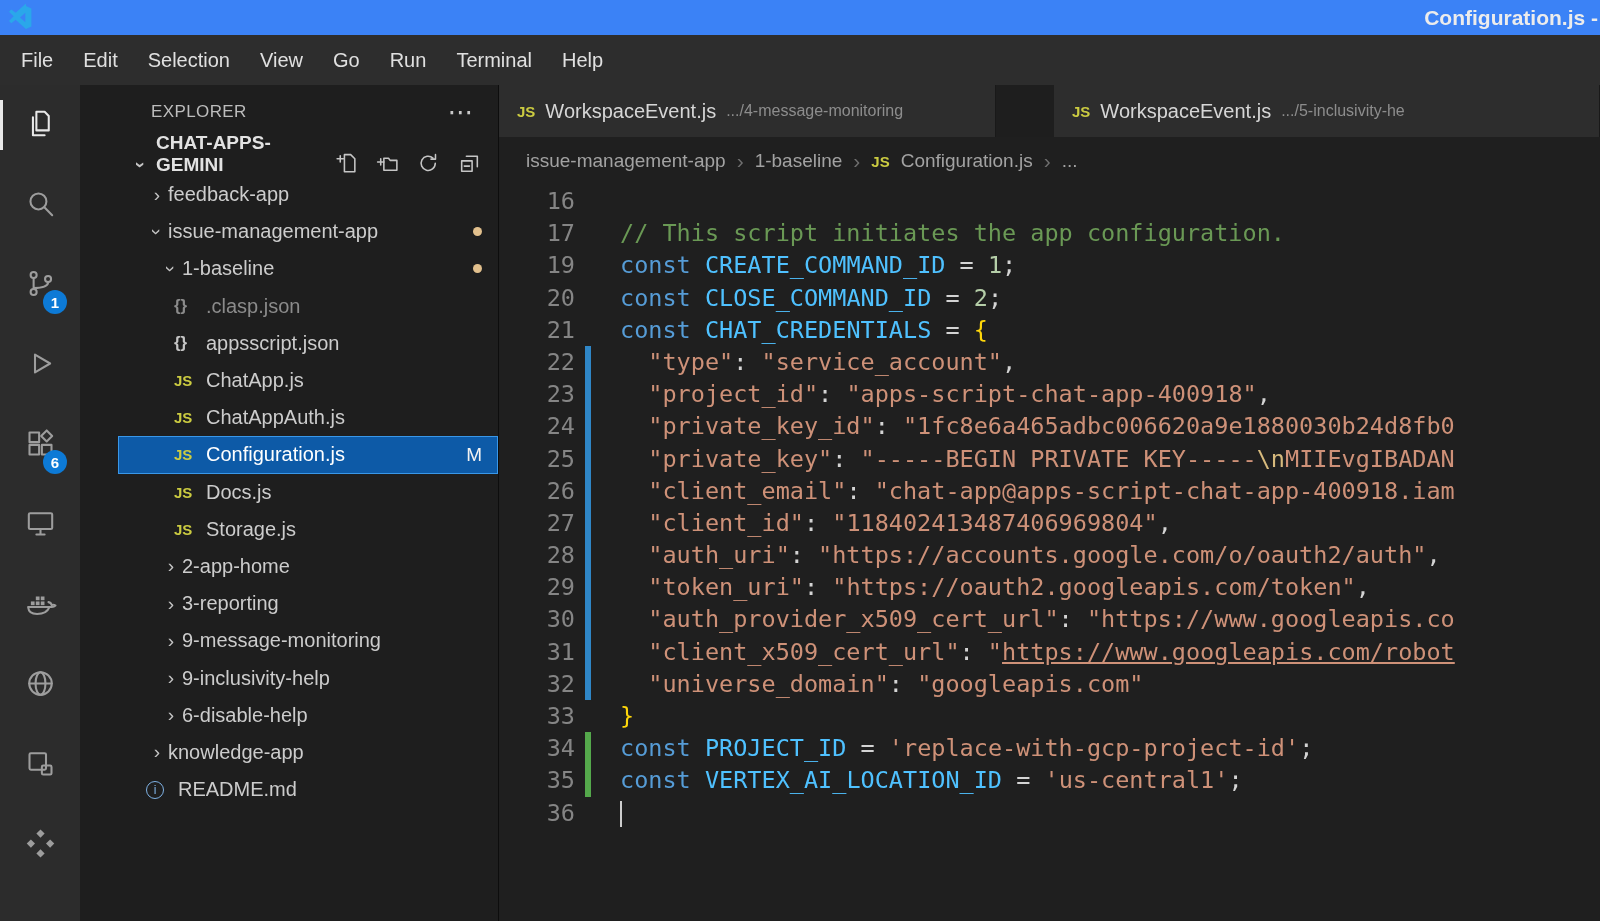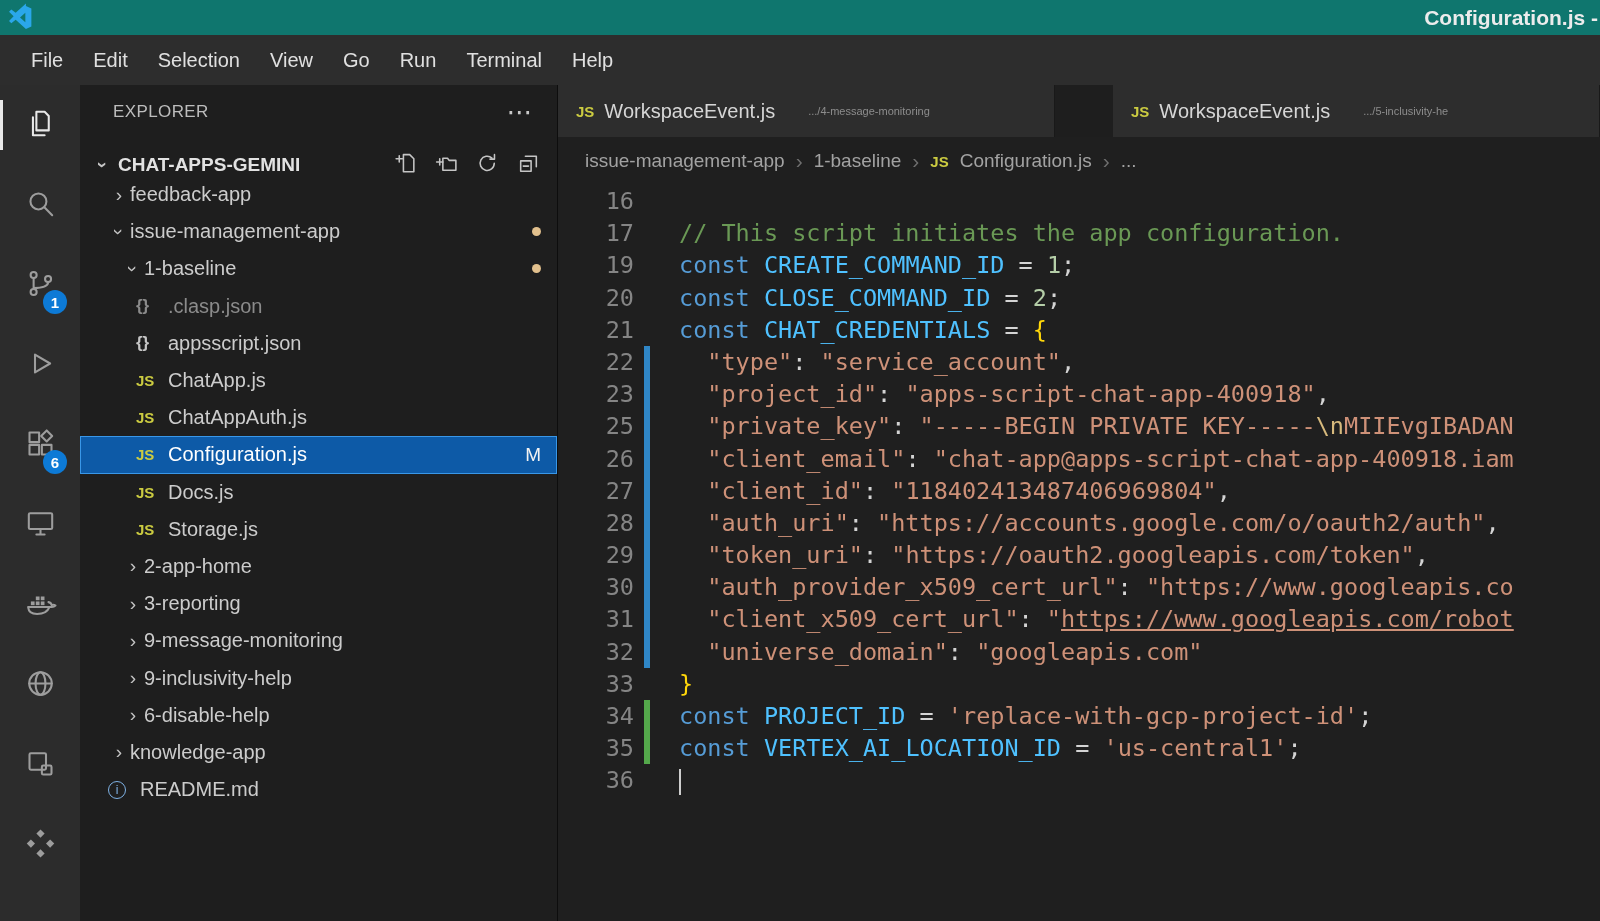--- a/index.html
+++ b/index.html
@@ -1,43 +1,43 @@
 <!DOCTYPE html>
 <html style="--selection-blue: #0d5aa7; --selection-border: #3997e8; --badge-blue: #0d7ad6; --git-modified-dot: #e2c08d; --gutter-modified: #2f86c6; --gutter-added: #54a84b; --js-icon-yellow: #cbcb41; --comment-green: #6a9955; --keyword-blue: #569cd6; --constant-blue: #4fc1ff; --string-orange: #ce9178; --number-green: #b5cea8; --brace-yellow: #ffd70a;"><head>
 <meta charset="utf-8">
 <style>
   * { box-sizing: border-box; margin: 0; padding: 0; }
   html,body { width:1600px; height:921px; overflow:hidden; background:#1f1f1f;
     font-family:"Liberation Sans","DejaVu Sans",sans-serif; color:#cccccc; }
 
   
-  .title-bar { height:35px; background:#0f766e; position:relative; display:flex; align-items:center; }
+  .title-bar { height:35px; background:#3b82f6; position:relative; display:flex; align-items:center; }
   .logo { position:absolute; left:6px; top:3px; }
   .title-text { position:absolute; right:0; padding-right:2px; font-weight:bold; font-size:21px; color:#ececec; white-space:nowrap; }
 
   
-  .menu-bar { height:50px; background:#2d2d2d; display:flex; align-items:center; padding-left:16px;
+  .menu-bar { height:50px; background:#2d2d2d; display:flex; align-items:center; padding-left:6px;
     font-size:20px; color:#e0e0e0; }
   .menu-item { padding:0 15px; cursor:default; }
 
   
   .main { display:flex; height:836px; }
 
   
   .activity-bar { width:80px; background:#2c2c2c; flex-shrink:0; display:flex; flex-direction:column; }
   .ab-item { width:80px; height:80px; position:relative; display:flex; align-items:center; justify-content:center; color:#9d9d9d; }
   .ab-item svg { width:33px; height:33px; }
   .ab-item.active { color:#e9e9e9; }
   .ab-item.active::before { content:""; position:absolute; left:0; top:15px; bottom:15px; width:3px; background:#e9e9e9; }
   .badge { position:absolute; right:13px; bottom:11px; min-width:24px; height:24px; border-radius:12px;
     background:var(--badge-blue,#0d7ad6); color:#fff; font-size:15px; font-weight:bold;
     display:flex; align-items:center; justify-content:center; padding:0 5px; }
 
   
-  .sidebar { width:478px; flex-shrink:0; background:#1e1e1e; border-right:1px solid rgba(0,0,0,.55); display:flex; flex-direction:column; }
+  .sidebar { width:419px; flex-shrink:0; background:#1e1e1e; border-right:1px solid rgba(0,0,0,.55); display:flex; flex-direction:column;padding-left:38px; }
   .sb-header { height:54px; display:flex; align-items:center; padding:0 24px 0 33px;
     font-size:17px; letter-spacing:.4px; color:#bdbdbd; }
   .sb-more { margin-left:auto; font-size:26px; color:#c9c9c9; line-height:10px; cursor:pointer; }
   .section-row { height:37px; display:flex; align-items:flex-end; padding:0 16px 0 12px;
     font-weight:bold; font-size:19px; color:#e2e2e2; cursor:pointer; }
   .section-label { margin-left:4px; }
   .section-actions { margin-left:auto; display:flex; gap:16px; }
   .sb-act { color:#c5c5c5; display:inline-flex; cursor:pointer; }
   .sb-act svg { width:25px; height:25px; }
 
@@ -58,21 +58,21 @@
 
   
   .editor-area { flex:1; min-width:0; display:flex; flex-direction:column; background:#1f1f1f; }
   .tab-bar { height:52px; background:#1e1e1e; display:flex; flex-shrink:0; }
   .tab { display:flex; align-items:center; gap:10px; background:#2d2d2d; padding:0 18px;
     border-right:1px solid #191919; white-space:nowrap; overflow:hidden; cursor:pointer; }
   .tab1 { width:497px; flex-shrink:0; }
   .tab-spacer { width:58px; flex-shrink:0; }
   .tab2 { flex:1; }
   .tab-label { font-size:20px; color:#d6d6d6; }
-  .tab-desc { font-size:11px; color:#8d8d8d;margin-left:23px; }
+  .tab-desc { font-size:16px; color:#8d8d8d; }
   .js-mini { font-weight:bold; font-size:15px; color:var(--js-icon-yellow,#cbcb41); }
 
   .breadcrumb { height:48px; flex-shrink:0; display:flex; align-items:center; gap:11px;
     padding-left:27px; font-size:19px; color:#a2a2a2; }
   .bc-sep { color:#6f6f6f; font-size:21px; }
   .bc-item { cursor:pointer; }
 
   .code { flex:1; overflow:hidden; font-family:"DejaVu Sans Mono",monospace; font-size:23.5px; }
   .line { display:flex; height:32.2px; line-height:32.2px; white-space:pre; }
   .ln { width:76px; flex-shrink:0; text-align:right; color:#858585; }
@@ -348,20 +348,21 @@
     </div>
 
     <div class="code" id="code-lines">
         <div class="line"><span class="ln">16</span><span class="gmark"></span><span class="ltext"></span></div>
         <div class="line"><span class="ln">17</span><span class="gmark"></span><span class="ltext"><span class="tok-cmt">// This script initiates the app configuration.</span></span></div>
         <div class="line"><span class="ln">19</span><span class="gmark"></span><span class="ltext"><span class="tok-kw">const</span><span class="tok-pln"> </span><span class="tok-var">CREATE_COMMAND_ID</span><span class="tok-pln"> = </span><span class="tok-num">1</span><span class="tok-pln">;</span></span></div>
         <div class="line"><span class="ln">20</span><span class="gmark"></span><span class="ltext"><span class="tok-kw">const</span><span class="tok-pln"> </span><span class="tok-var">CLOSE_COMMAND_ID</span><span class="tok-pln"> = </span><span class="tok-num">2</span><span class="tok-pln">;</span></span></div>
         <div class="line"><span class="ln">21</span><span class="gmark"></span><span class="ltext"><span class="tok-kw">const</span><span class="tok-pln"> </span><span class="tok-var">CHAT_CREDENTIALS</span><span class="tok-pln"> = </span><span class="tok-brace">{</span></span></div>
         <div class="line"><span class="ln">22</span><span class="gmark mod"></span><span class="ltext"><span class="tok-pln">  </span><span class="tok-str">"type"</span><span class="tok-pln">: </span><span class="tok-str">"service_account"</span><span class="tok-pln">,</span></span></div>
         <div class="line"><span class="ln">23</span><span class="gmark mod"></span><span class="ltext"><span class="tok-pln">  </span><span class="tok-str">"project_id"</span><span class="tok-pln">: </span><span class="tok-str">"apps-script-chat-app-400918"</span><span class="tok-pln">,</span></span></div>
+        <div class="line"><span class="ln">24</span><span class="gmark mod"></span><span class="ltext"><span class="tok-pln">  </span><span class="tok-str">"private_key_id"</span><span class="tok-pln">: </span><span class="tok-str">"1fc8e6a465adbc006620a9e1880030b24d8fb0</span></span></div>
         <div class="line"><span class="ln">25</span><span class="gmark mod"></span><span class="ltext"><span class="tok-pln">  </span><span class="tok-str">"private_key"</span><span class="tok-pln">: </span><span class="tok-str">"-----BEGIN PRIVATE KEY-----</span><span class="tok-esc">\n</span><span class="tok-str">MIIEvgIBADAN</span></span></div>
         <div class="line"><span class="ln">26</span><span class="gmark mod"></span><span class="ltext"><span class="tok-pln">  </span><span class="tok-str">"client_email"</span><span class="tok-pln">: </span><span class="tok-str">"chat-app@apps-script-chat-app-400918.iam</span></span></div>
         <div class="line"><span class="ln">27</span><span class="gmark mod"></span><span class="ltext"><span class="tok-pln">  </span><span class="tok-str">"client_id"</span><span class="tok-pln">: </span><span class="tok-str">"118402413487406969804"</span><span class="tok-pln">,</span></span></div>
         <div class="line"><span class="ln">28</span><span class="gmark mod"></span><span class="ltext"><span class="tok-pln">  </span><span class="tok-str">"auth_uri"</span><span class="tok-pln">: </span><span class="tok-str">"https://accounts.google.com/o/oauth2/auth"</span><span class="tok-pln">,</span></span></div>
         <div class="line"><span class="ln">29</span><span class="gmark mod"></span><span class="ltext"><span class="tok-pln">  </span><span class="tok-str">"token_uri"</span><span class="tok-pln">: </span><span class="tok-str">"https://oauth2.googleapis.com/token"</span><span class="tok-pln">,</span></span></div>
         <div class="line"><span class="ln">30</span><span class="gmark mod"></span><span class="ltext"><span class="tok-pln">  </span><span class="tok-str">"auth_provider_x509_cert_url"</span><span class="tok-pln">: </span><span class="tok-str">"https://www.googleapis.co</span></span></div>
         <div class="line"><span class="ln">31</span><span class="gmark mod"></span><span class="ltext"><span class="tok-pln">  </span><span class="tok-str">"client_x509_cert_url"</span><span class="tok-pln">: </span><span class="tok-str">"</span><span class="tok-link">https://www.googleapis.com/robot</span></span></div>
         <div class="line"><span class="ln">32</span><span class="gmark mod"></span><span class="ltext"><span class="tok-pln">  </span><span class="tok-str">"universe_domain"</span><span class="tok-pln">: </span><span class="tok-str">"googleapis.com"</span></span></div>
         <div class="line"><span class="ln">33</span><span class="gmark"></span><span class="ltext"><span class="tok-brace">}</span></span></div>
         <div class="line"><span class="ln">34</span><span class="gmark add"></span><span class="ltext"><span class="tok-kw">const</span><span class="tok-pln"> </span><span class="tok-var">PROJECT_ID</span><span class="tok-pln"> = </span><span class="tok-str">'replace-with-gcp-project-id'</span><span class="tok-pln">;</span></span></div>

